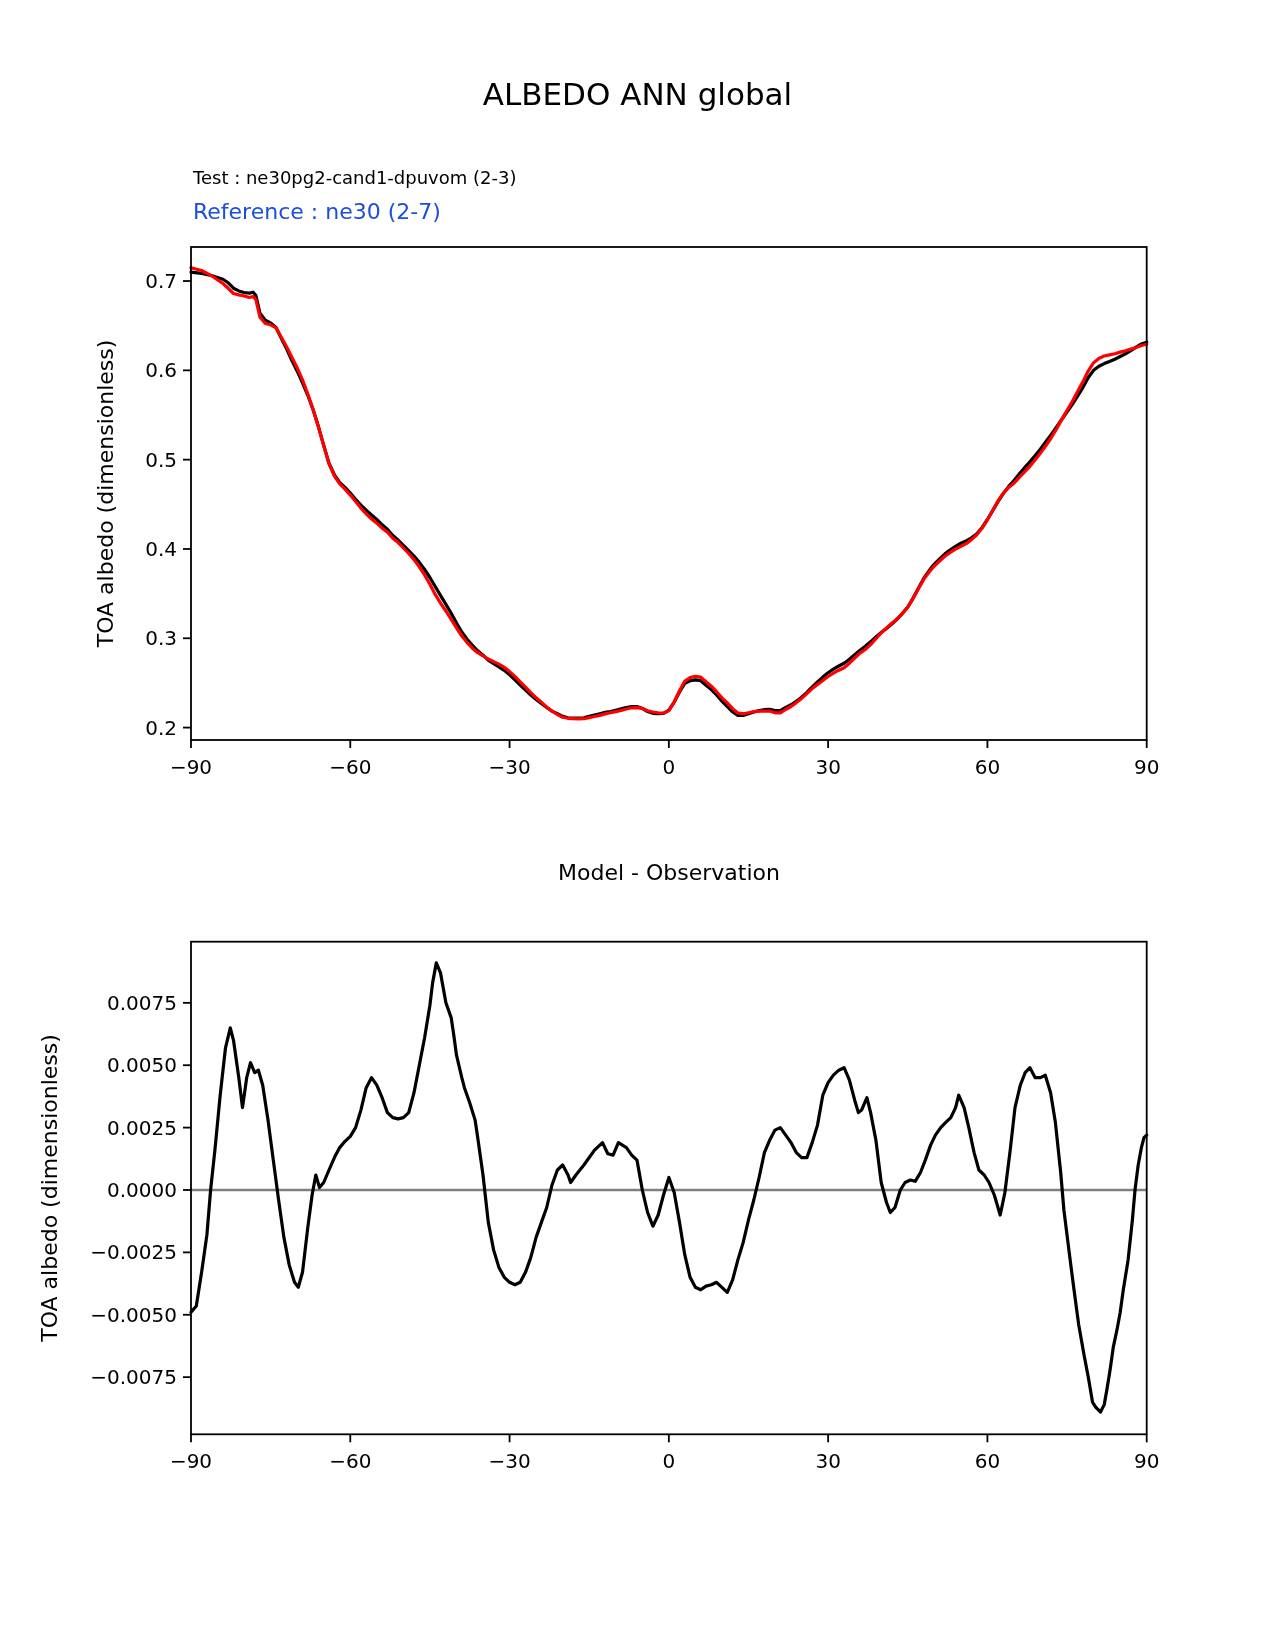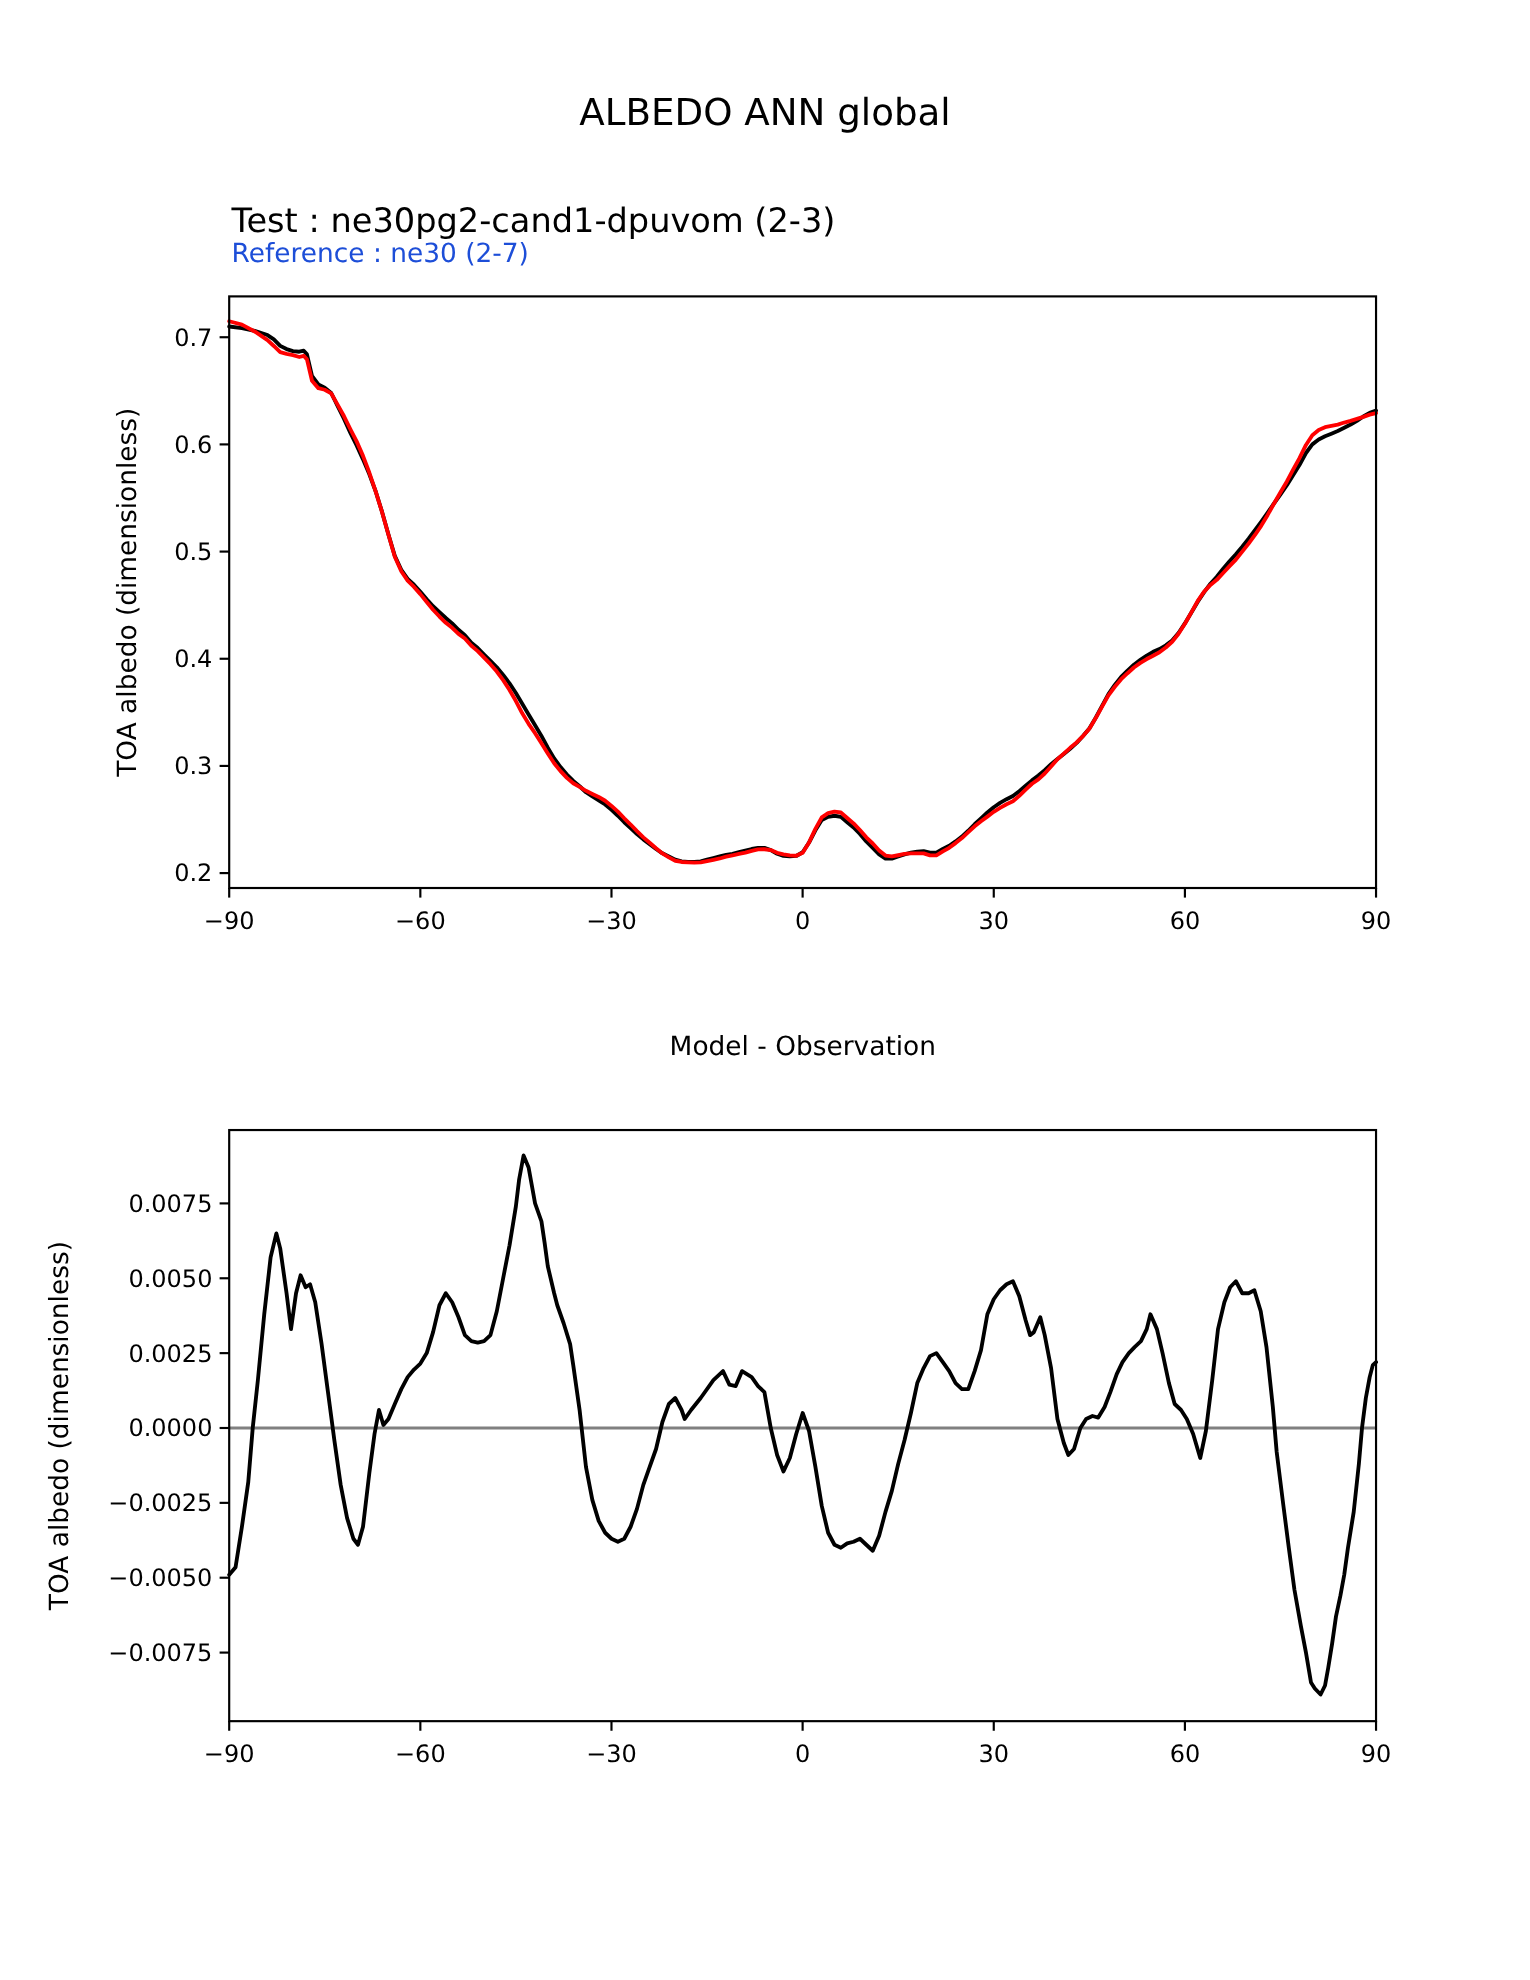--- a/index.html
+++ b/index.html
@@ -10,21 +10,21 @@
     font-family:"DejaVu Sans", sans-serif;
     overflow:hidden;
   }
   #chart-svg{position:absolute;left:0;top:0;}
   .fig-text{position:absolute;white-space:nowrap;}
   #page-title{
     left:0;top:76px;width:1275px;text-align:center;
     font-size:31px;color:#000000;
   }
   #legend-test{
-    left:193px;top:167px;font-size:28px;color:#000000;
+    left:193px;top:167px;font-size:18px;color:#000000;
   }
   #legend-reference{
     left:193px;top:199px;font-size:22px;color:#1d4ed8;
   }
   #panel2-title{
     left:0;top:860px;width:1338px;text-align:center;
     font-size:22px;color:#000000;
   }
 </style>
 </head>

